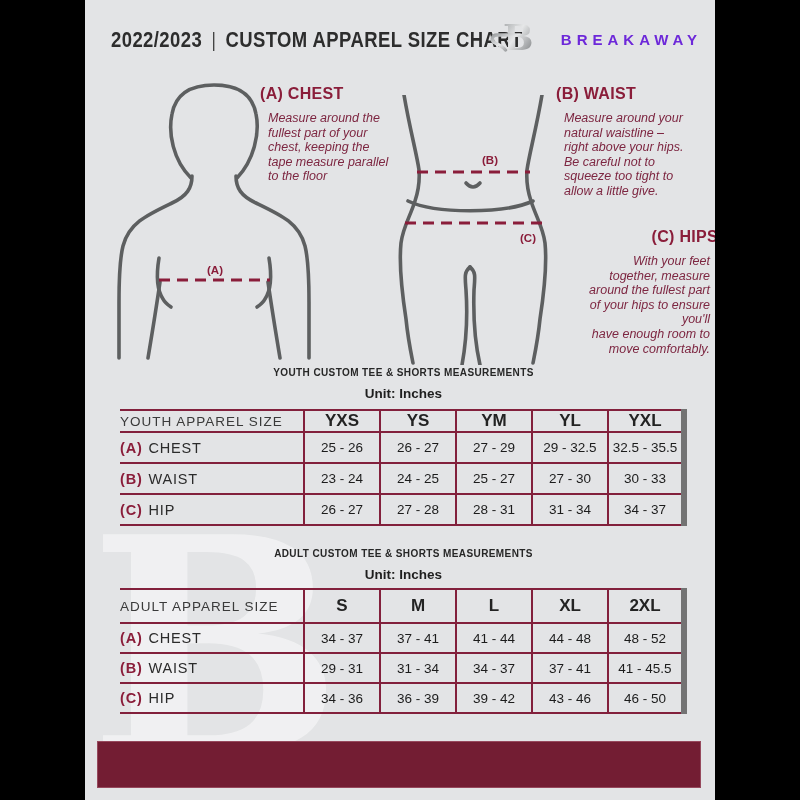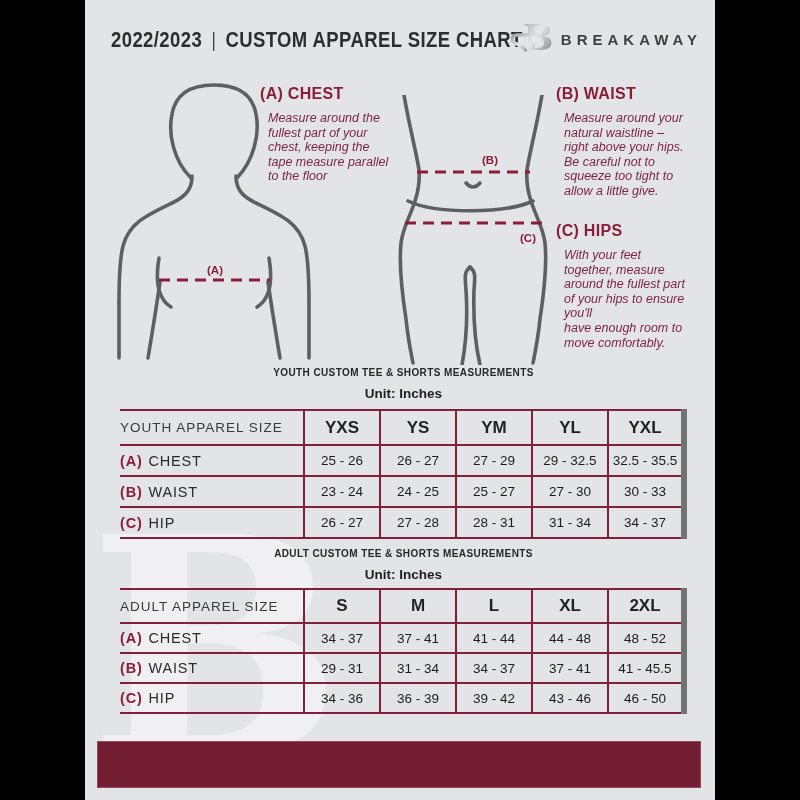--- a/index.html
+++ b/index.html
@@ -22,39 +22,39 @@
     position:absolute;left:26px;top:27px;z-index:1;
     display:flex;align-items:center;gap:11px;white-space:nowrap;
     font-size:22px;font-weight:bold;color:#2d2d2d;letter-spacing:.5px;
     transform:scaleX(.84);transform-origin:left center;
   }
   .header-sep{font-weight:normal;color:#444;font-size:20px;}
   .brand{
     position:absolute;right:13px;top:15px;z-index:1;
     display:flex;align-items:center;gap:7px;
   }
-  .brand-name{font-size:15px;font-weight:bold;letter-spacing:5px;color:#404040;}
+  .brand-name{font-size:15px;font-weight:bold;letter-spacing:5px;color:#6d28d9;margin-left:20px;}
   
   .fig{position:absolute;z-index:1;}
   #fig-upper{left:22px;top:78px;}
   #fig-lower{left:305px;top:95px;}
   .fig path,.fig line{fill:none;}
   .body-line{stroke:#5d5f60;stroke-width:3.6;stroke-linecap:round;}
   .measure-line{stroke:#8a1d3a;stroke-width:3.2;stroke-dasharray:11 7;}
   .marker-label{font-family:"Liberation Sans",sans-serif;font-size:11.5px;font-weight:bold;fill:#8a1d3a;}
   
   .info{position:absolute;z-index:1;}
   .info-heading{margin:0 0 7px 0;font-size:16px;font-weight:bold;color:#8a1d3a;letter-spacing:.3px;}
   .info-body{
     margin:8px;font-style:italic;font-size:12.5px;line-height:14.6px;
     color:#7d2641;white-space:pre-line;
   }
   #chest-info{left:175px;top:85px;width:155px;}
   #waist-info{left:471px;top:85px;width:158px;}
-  #hips-info{left:471px;top:222px;width:162px;}
+  #hips-info{left:471px;top:228px;width:162px;text-align:right;}
   
   .section-title{
     position:absolute;left:35px;width:567px;z-index:1;text-align:center;
     font-size:10px;font-weight:bold;color:#272727;letter-spacing:.4px;
   }
   .unit-line{
     position:absolute;left:35px;width:567px;z-index:1;text-align:center;
     font-size:13.5px;font-weight:bold;color:#1e1e1e;
   }
   #youth-title{top:367px}#youth-unit{top:386px}
@@ -62,21 +62,21 @@
   
   table.size{
     position:absolute;left:35px;width:567px;z-index:1;
     border-collapse:collapse;table-layout:fixed;
   }
   #youth-table{top:409px}
   #adult-table{top:588px}
   table.size th,table.size td{border-top:2px solid #82203c;border-bottom:2px solid #82203c;padding:0;}
   table.size th:not(:first-child),table.size td:not(:first-child){border-left:2px solid #82203c;}
   table.size th:last-child,table.size td:last-child{border-right:6px solid #737373;}
-  #youth-table tr{height:31px}#youth-table thead tr{height:35px}
+  #youth-table tr{height:31px}#youth-table thead tr{height:22px}
   #adult-table tr{height:30px}#adult-table thead tr{height:34px}
   th.size-head{text-align:left;padding-left:16px;font-weight:normal;font-size:13.5px;letter-spacing:1px;color:#3a3a3a;}
   th.size-col{font-size:17px;font-weight:bold;color:#232323;}
   td.label-cell{text-align:left;padding-left:16px;font-size:14.5px;letter-spacing:.8px;color:#2b2b2b;white-space:nowrap;}
   .row-prefix{color:#8a1d3a;font-weight:bold;margin-right:6px;}
   td.val{text-align:center;font-size:13.5px;color:#1c1c1c;}
   
   .footer-bar{
     position:absolute;left:12px;top:741px;width:604px;height:47px;z-index:2;
     background:#731d33;border:1px solid #96495d;box-sizing:border-box;

